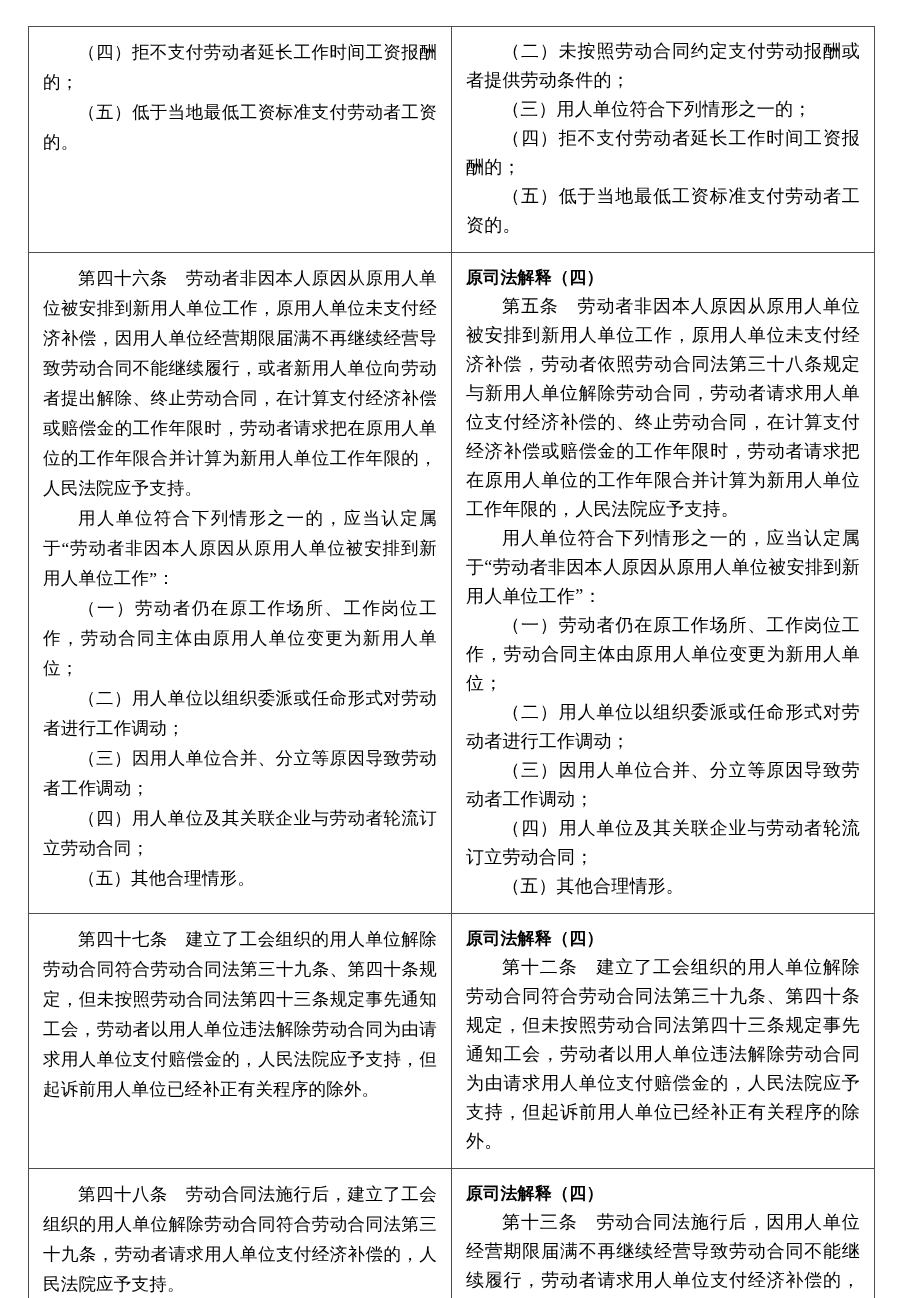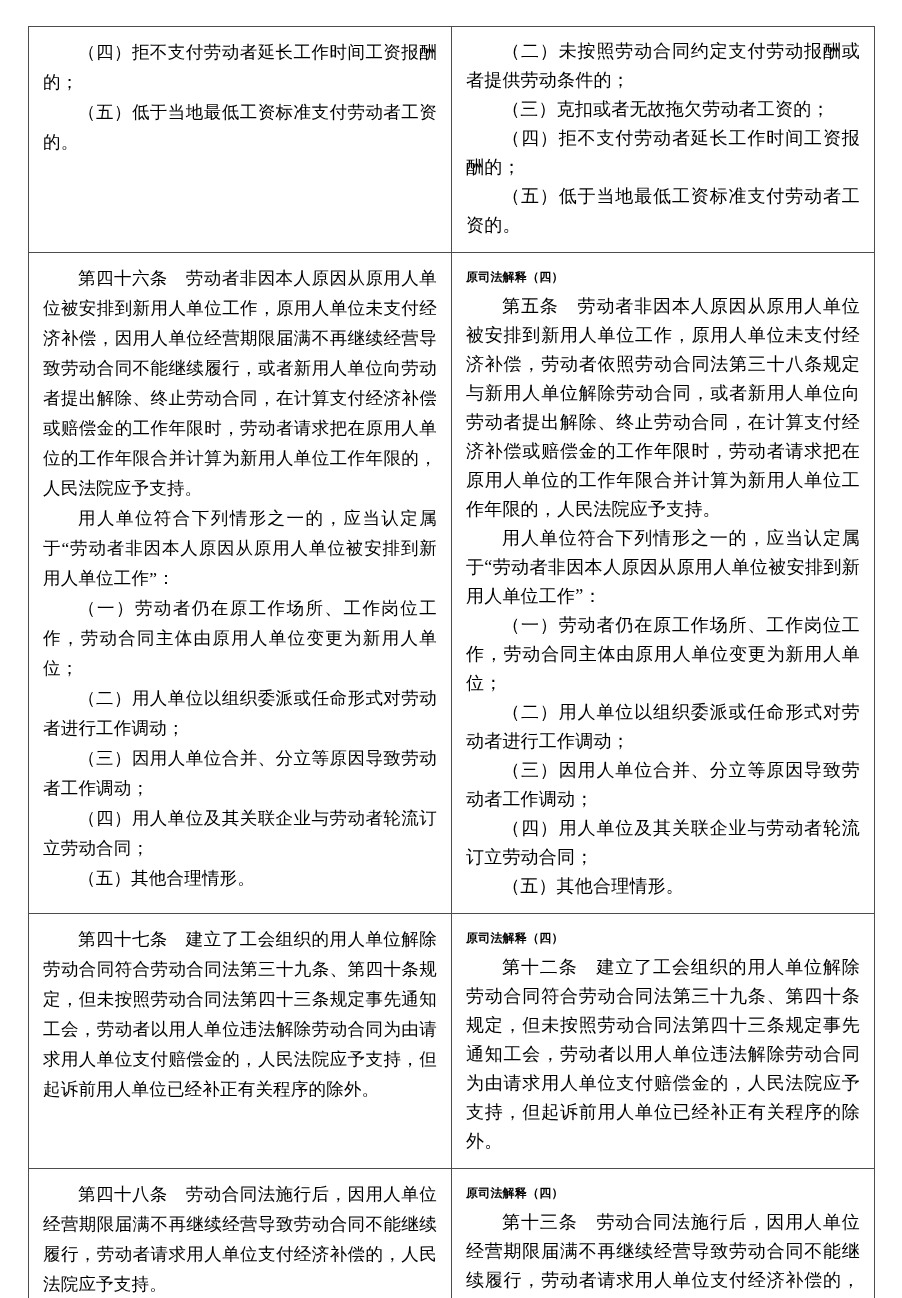--- a/index.html
+++ b/index.html
@@ -49,79 +49,79 @@
     line-height: 30px;
     font-weight: bold;
     margin: 0;
     letter-spacing: 0.2px;
   }
   .right-cell .para {
     font-size: 18px;
     line-height: 29px;
   }
   .right-cell .heading {
-    font-size: 12px;
+    font-size: 17px;
     line-height: 29px;
   }
 </style>
 </head>
 <body>
 
 <div class="page">
   <table class="doc-table">
     <colgroup>
       <col class="left-col">
       <col class="right-col">
     </colgroup>
     <tbody>
       <tr>
         <td class="left-cell">
           <p class="para indent">（四）拒不支付劳动者延长工作时间工资报酬的；</p>
           <p class="para indent">（五）低于当地最低工资标准支付劳动者工资的。</p>
         </td>
         <td class="right-cell">
           <p class="para indent">（二）未按照劳动合同约定支付劳动报酬或者提供劳动条件的；</p>
-          <p class="para indent">（三）克扣或者无故拖欠劳动者工资的；</p>
+          <p class="para indent">（三）用人单位符合下列情形之一的；</p>
           <p class="para indent">（四）拒不支付劳动者延长工作时间工资报酬的；</p>
           <p class="para indent">（五）低于当地最低工资标准支付劳动者工资的。</p>
         </td>
       </tr>
       <tr>
         <td class="left-cell">
           <p class="para indent">第四十六条　劳动者非因本人原因从原用人单位被安排到新用人单位工作，原用人单位未支付经济补偿，因用人单位经营期限届满不再继续经营导致劳动合同不能继续履行，或者新用人单位向劳动者提出解除、终止劳动合同，在计算支付经济补偿或赔偿金的工作年限时，劳动者请求把在原用人单位的工作年限合并计算为新用人单位工作年限的，人民法院应予支持。</p>
           <p class="para indent">用人单位符合下列情形之一的，应当认定属于“劳动者非因本人原因从原用人单位被安排到新用人单位工作”：</p>
           <p class="para indent">（一）劳动者仍在原工作场所、工作岗位工作，劳动合同主体由原用人单位变更为新用人单位；</p>
           <p class="para indent">（二）用人单位以组织委派或任命形式对劳动者进行工作调动；</p>
           <p class="para indent">（三）因用人单位合并、分立等原因导致劳动者工作调动；</p>
           <p class="para indent">（四）用人单位及其关联企业与劳动者轮流订立劳动合同；</p>
           <p class="para indent">（五）其他合理情形。</p>
         </td>
         <td class="right-cell">
           <p class="heading">原司法解释（四）</p>
-          <p class="para indent">第五条　劳动者非因本人原因从原用人单位被安排到新用人单位工作，原用人单位未支付经济补偿，劳动者依照劳动合同法第三十八条规定与新用人单位解除劳动合同，或者新用人单位向劳动者提出解除、终止劳动合同，在计算支付经济补偿或赔偿金的工作年限时，劳动者请求把在原用人单位的工作年限合并计算为新用人单位工作年限的，人民法院应予支持。</p>
+          <p class="para indent">第五条　劳动者非因本人原因从原用人单位被安排到新用人单位工作，原用人单位未支付经济补偿，劳动者依照劳动合同法第三十八条规定与新用人单位解除劳动合同，劳动者请求用人单位支付经济补偿的、终止劳动合同，在计算支付经济补偿或赔偿金的工作年限时，劳动者请求把在原用人单位的工作年限合并计算为新用人单位工作年限的，人民法院应予支持。</p>
           <p class="para indent">用人单位符合下列情形之一的，应当认定属于“劳动者非因本人原因从原用人单位被安排到新用人单位工作”：</p>
           <p class="para indent">（一）劳动者仍在原工作场所、工作岗位工作，劳动合同主体由原用人单位变更为新用人单位；</p>
           <p class="para indent">（二）用人单位以组织委派或任命形式对劳动者进行工作调动；</p>
           <p class="para indent">（三）因用人单位合并、分立等原因导致劳动者工作调动；</p>
           <p class="para indent">（四）用人单位及其关联企业与劳动者轮流订立劳动合同；</p>
           <p class="para indent">（五）其他合理情形。</p>
         </td>
       </tr>
       <tr>
         <td class="left-cell">
           <p class="para indent">第四十七条　建立了工会组织的用人单位解除劳动合同符合劳动合同法第三十九条、第四十条规定，但未按照劳动合同法第四十三条规定事先通知工会，劳动者以用人单位违法解除劳动合同为由请求用人单位支付赔偿金的，人民法院应予支持，但起诉前用人单位已经补正有关程序的除外。</p>
         </td>
         <td class="right-cell">
           <p class="heading">原司法解释（四）</p>
           <p class="para indent">第十二条　建立了工会组织的用人单位解除劳动合同符合劳动合同法第三十九条、第四十条规定，但未按照劳动合同法第四十三条规定事先通知工会，劳动者以用人单位违法解除劳动合同为由请求用人单位支付赔偿金的，人民法院应予支持，但起诉前用人单位已经补正有关程序的除外。</p>
         </td>
       </tr>
       <tr>
         <td class="left-cell">
-          <p class="para indent">第四十八条　劳动合同法施行后，因用人单位经营期限届满不再继续经营导致劳动合同不能继续履行，劳动者请求用人单位支付经济补偿的，人民法院应予支持。</p>
+          <p class="para indent">第四十八条　劳动合同法施行后，建立了工会组织的用人单位解除劳动合同符合劳动合同法第三十九条，劳动者请求用人单位支付经济补偿的，人民法院应予支持。</p>
         </td>
         <td class="right-cell">
           <p class="heading">原司法解释（四）</p>
           <p class="para indent">第十三条　劳动合同法施行后，因用人单位经营期限届满不再继续经营导致劳动合同不能继续履行，劳动者请求用人单位支付经济补偿的，人民法院应予支持。</p>
         </td>
       </tr>
     </tbody>
   </table>
 </div>
 

